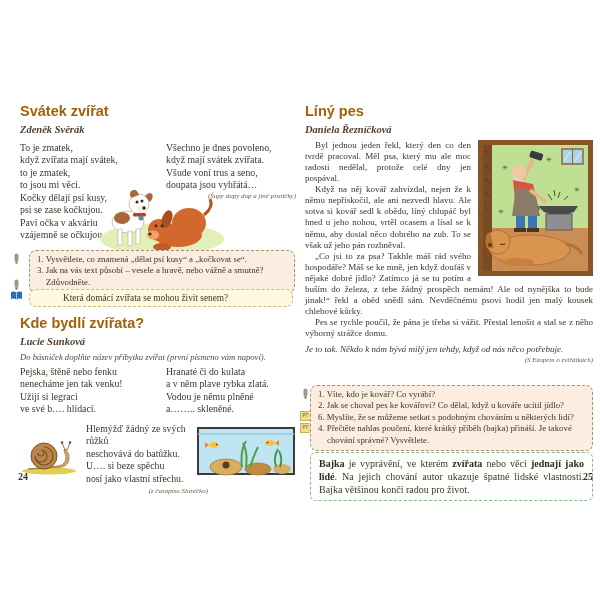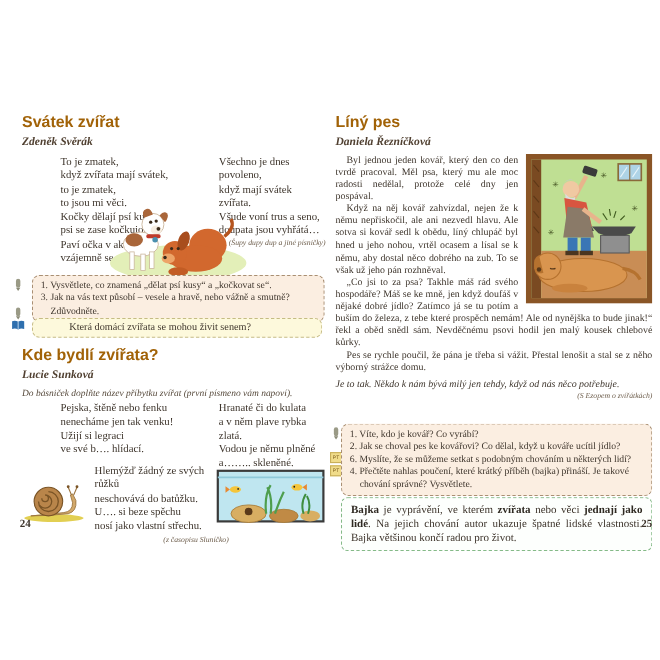--- a/index.html
+++ b/index.html
@@ -7,21 +7,21 @@
           font-family:"Liberation Serif", serif;color:#3d342b;}
   .page{position:absolute;top:103px;height:395px;}
   #page-left{left:18px;width:278px;}
   #page-right{left:305px;width:288px;}
 
   .sec-title{position:absolute;font-family:"Liberation Sans", sans-serif;
              font-weight:bold;font-size:14.5px;color:#a16207;}
   .author{position:absolute;font-weight:bold;font-style:italic;font-size:10.5px;color:#514132;}
   .lines{white-space:pre-line;font-size:9.8px;line-height:1.27;}
   .poem-cols{position:absolute;display:flex;}
-  .poem-col{display:flex;flex-direction:column;gap:0;margin-left:35px;}
+  .poem-col{display:flex;flex-direction:column;gap:0;}
   .small-credit{font-style:italic;font-size:7px;color:#6b5b49;text-align:right;}
 
   .ex-box{position:absolute;background:#fbeee1;border:1px dashed #a98f73;border-radius:7px;
           padding:3px 7px 4px 7px;box-sizing:border-box;}
   .ex-box ol{list-style:none;margin:0;padding:0;}
   .ex-box li{font-size:8.8px;line-height:1.3;padding-left:9px;text-indent:-9px;}
   .q-box{position:absolute;background:#fdf9dc;border:1px dashed #c5bb84;border-radius:7px;
          padding:3px 8px;box-sizing:border-box;font-size:9.3px;}
   .def-box{position:absolute;background:#fdfffd;border:1px dashed #85ba88;border-radius:6px;
            padding:4px 8px;box-sizing:border-box;font-size:10px;line-height:1.3;text-align:justify;}
@@ -264,23 +264,23 @@
             <ellipse cx="52" cy="110" rx="40" ry="15" fill="#d9954f" stroke="#b5722f" stroke-width="1"></ellipse>
             <path d="M88,104 q12,2 16,10" stroke="#b5722f" stroke-width="3" fill="none"></path>
             <circle cx="20" cy="102" r="12" fill="#d9954f" stroke="#b5722f" stroke-width="1"></circle>
             <path d="M12,92 q-6,2 -4,12 q2,6 8,4" fill="#b5722f"></path>
             <path d="M22,104 q3,1 5,0" stroke="#5a3a1a" stroke-width="1.2" fill="none"></path>
             <circle cx="12" cy="105" r="2" fill="#5a3a1a"></circle>
             <ellipse cx="40" cy="122" rx="16" ry="4" fill="#c9823d"></ellipse>
           </g>
         </svg>
       </div>
-      <p>Byl jednou jeden kovář, který den co den tvrdě pracoval. Měl psa, který mu ale moc radosti nedělal, protože celé dny jen pospával.</p>
+      <p>Byl jednou jeden řekl, který den co den tvrdě pracoval. Měl psa, který mu ale moc radosti nedělal, protože celé dny jen pospával.</p>
       <p>Když na něj kovář zahvízdal, nejen že k němu nepřiskočil, ale ani nezvedl hlavu. Ale sotva si kovář sedl k obědu, líný chlupáč byl hned u jeho nohou, vrtěl ocasem a lísal se k němu, aby dostal něco dobrého na zub. To se však už jeho pán rozhněval.</p>
-      <p>„Co jsi to za psa? Takhle máš rád svého hospodáře? Máš se ke mně, jen když doufáš v nějaké dobré jídlo? Zatímco já se tu potím a buším do železa, z tebe které prospěch nemám! Ale od nynějška to bude jinak!“ řekl a oběd snědl sám. Nevděčnému psovi hodil jen malý kousek chlebové kůrky.</p>
+      <p>„Co jsi to za psa? Takhle máš rád svého hospodáře? Máš se ke mně, jen když doufáš v nějaké dobré jídlo? Zatímco já se tu potím a buším do železa, z tebe žádný prospěch nemám! Ale od nynějška to bude jinak!“ řekl a oběd snědl sám. Nevděčnému psovi hodil jen malý kousek chlebové kůrky.</p>
       <p>Pes se rychle poučil, že pána je třeba si vážit. Přestal lenošit a stal se z něho výborný strážce domu.</p>
       <p class="moral">Je to tak. Někdo k nám bývá milý jen tehdy, když od nás něco potřebuje.</p>
       <div class="small-credit" style="margin-top:1px;">(S Ezopem o zvířátkách)</div>
     </div>
 
     <div class="margin-icon" style="top:285px;left:-4px;">
       <svg width="9" height="12" viewBox="0 0 9 12">
           <rect x="2.5" y="0.5" width="4" height="8" rx="2" fill="#9a9a86"></rect>
           <path d="M2.5,8.5 L4.5,11.5 L6.5,8.5 Z" fill="#8a8a76"></path>
         </svg>

